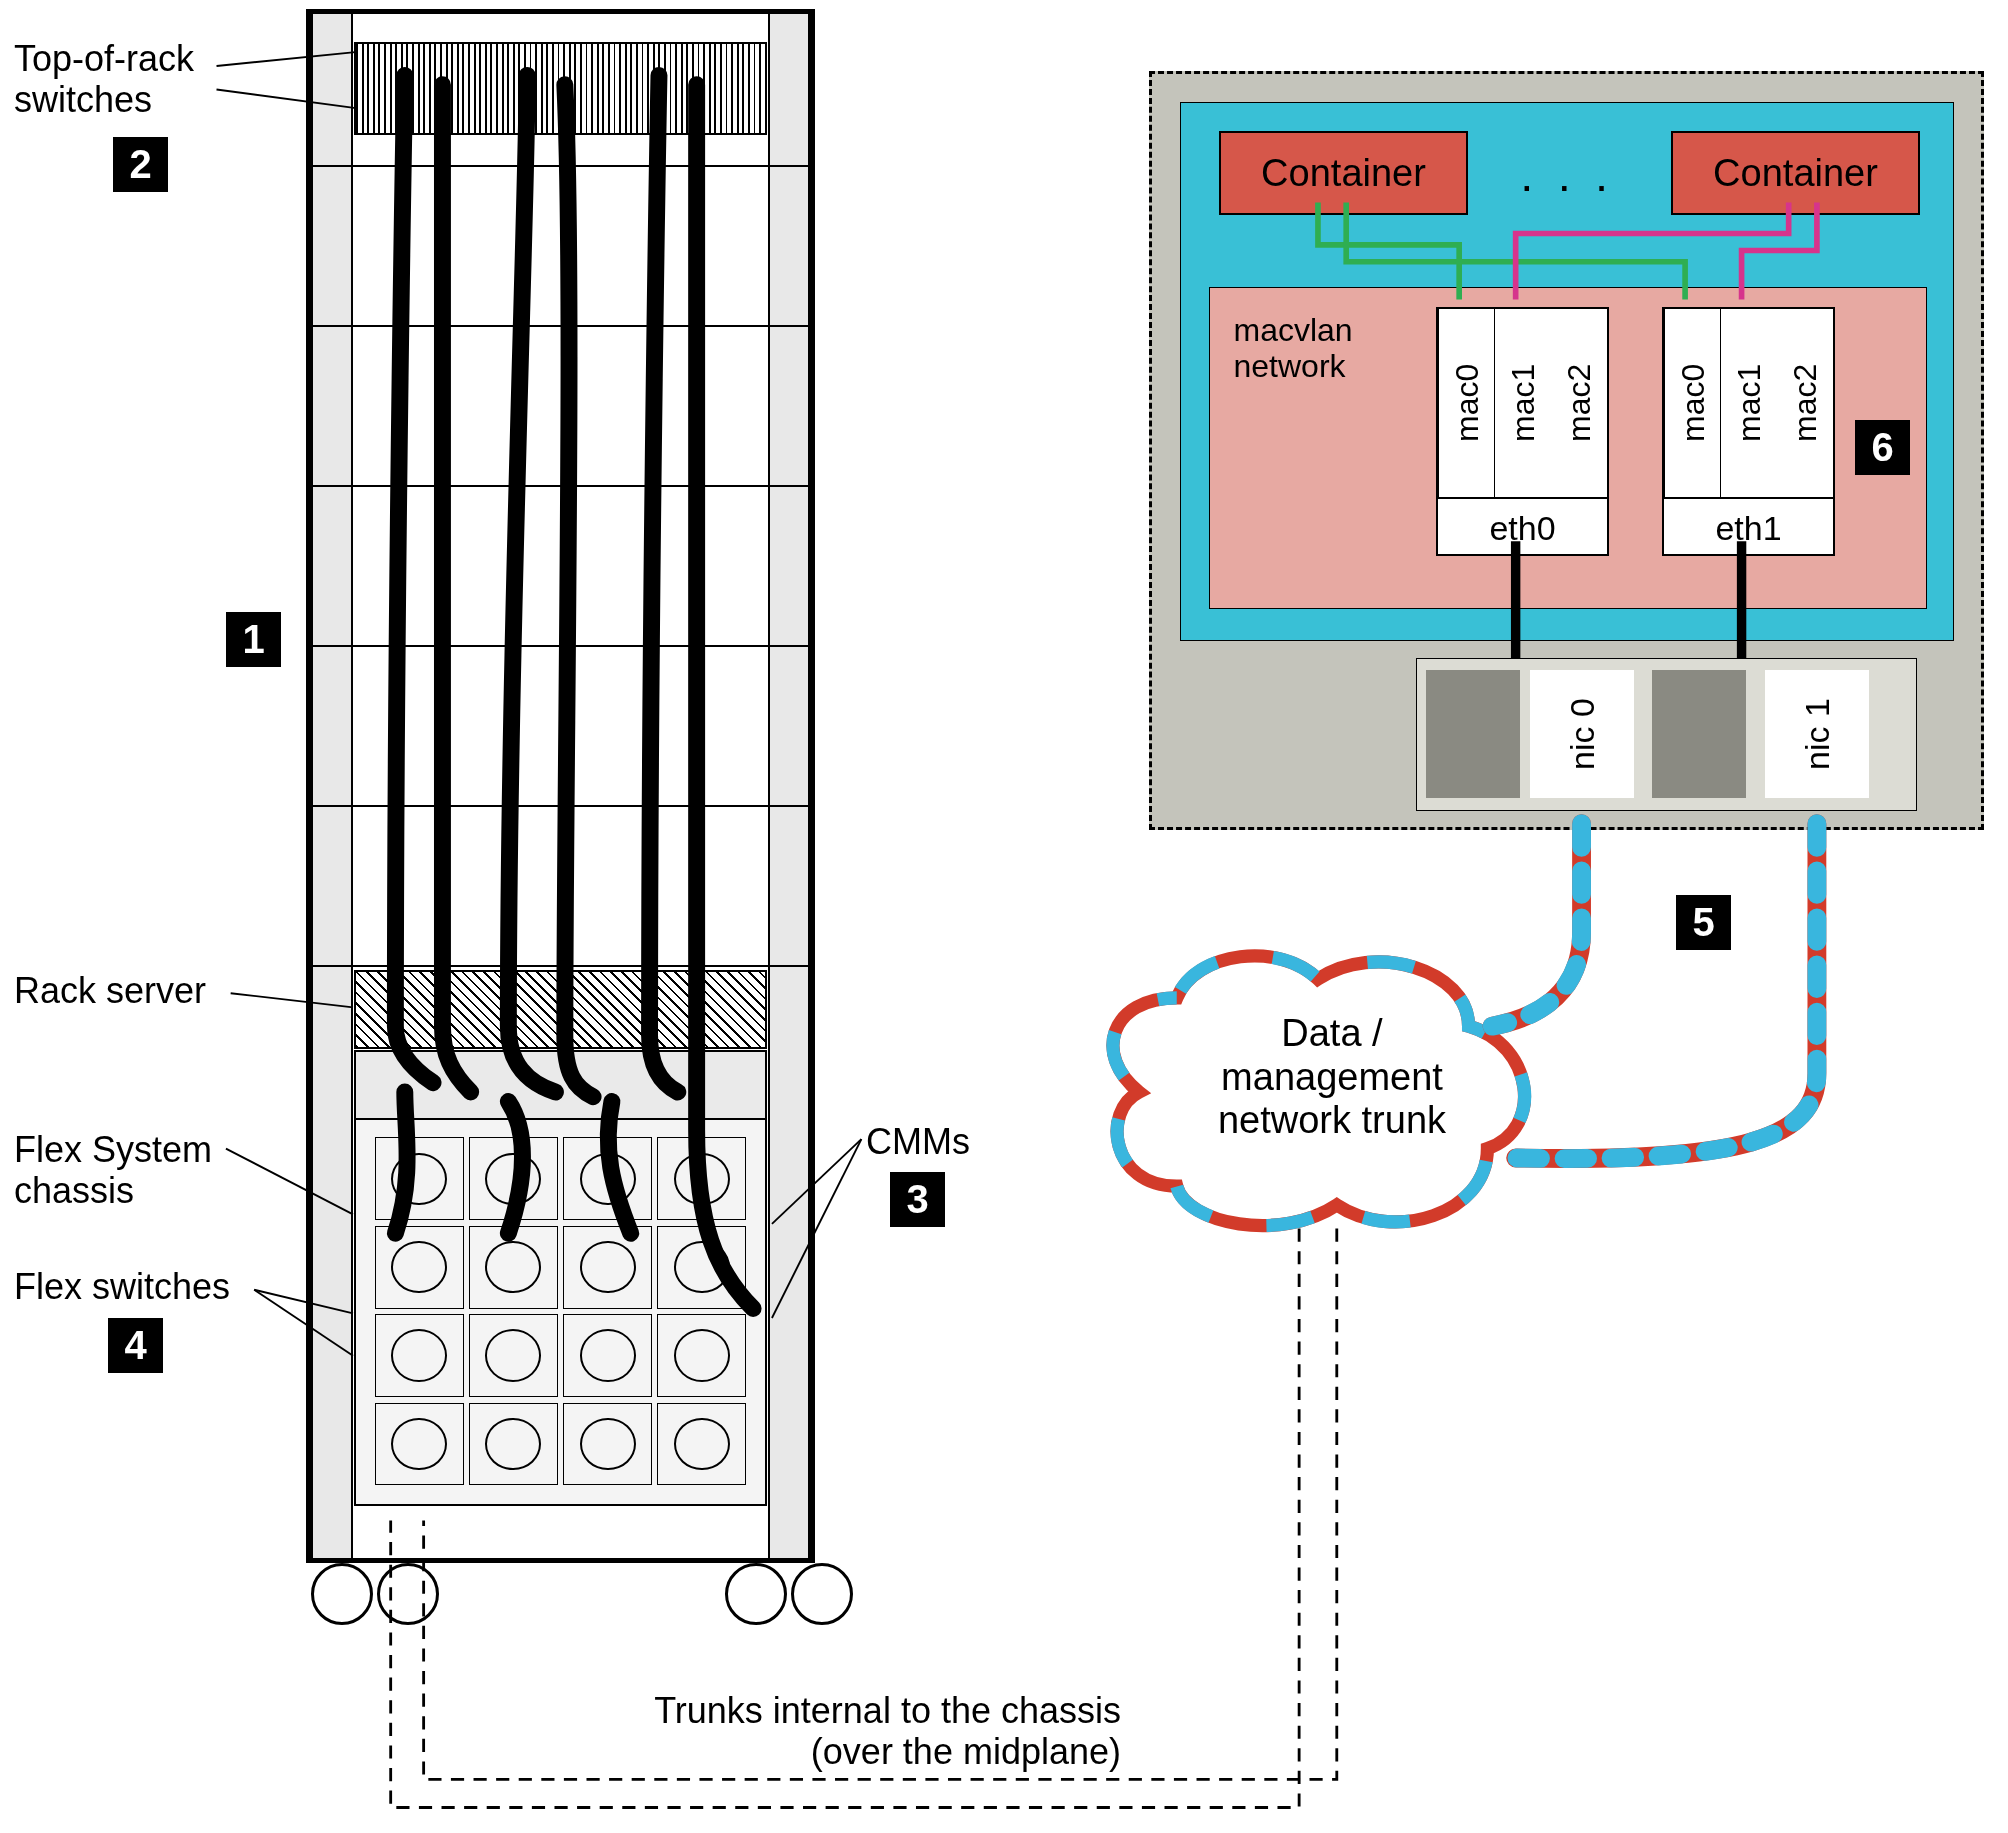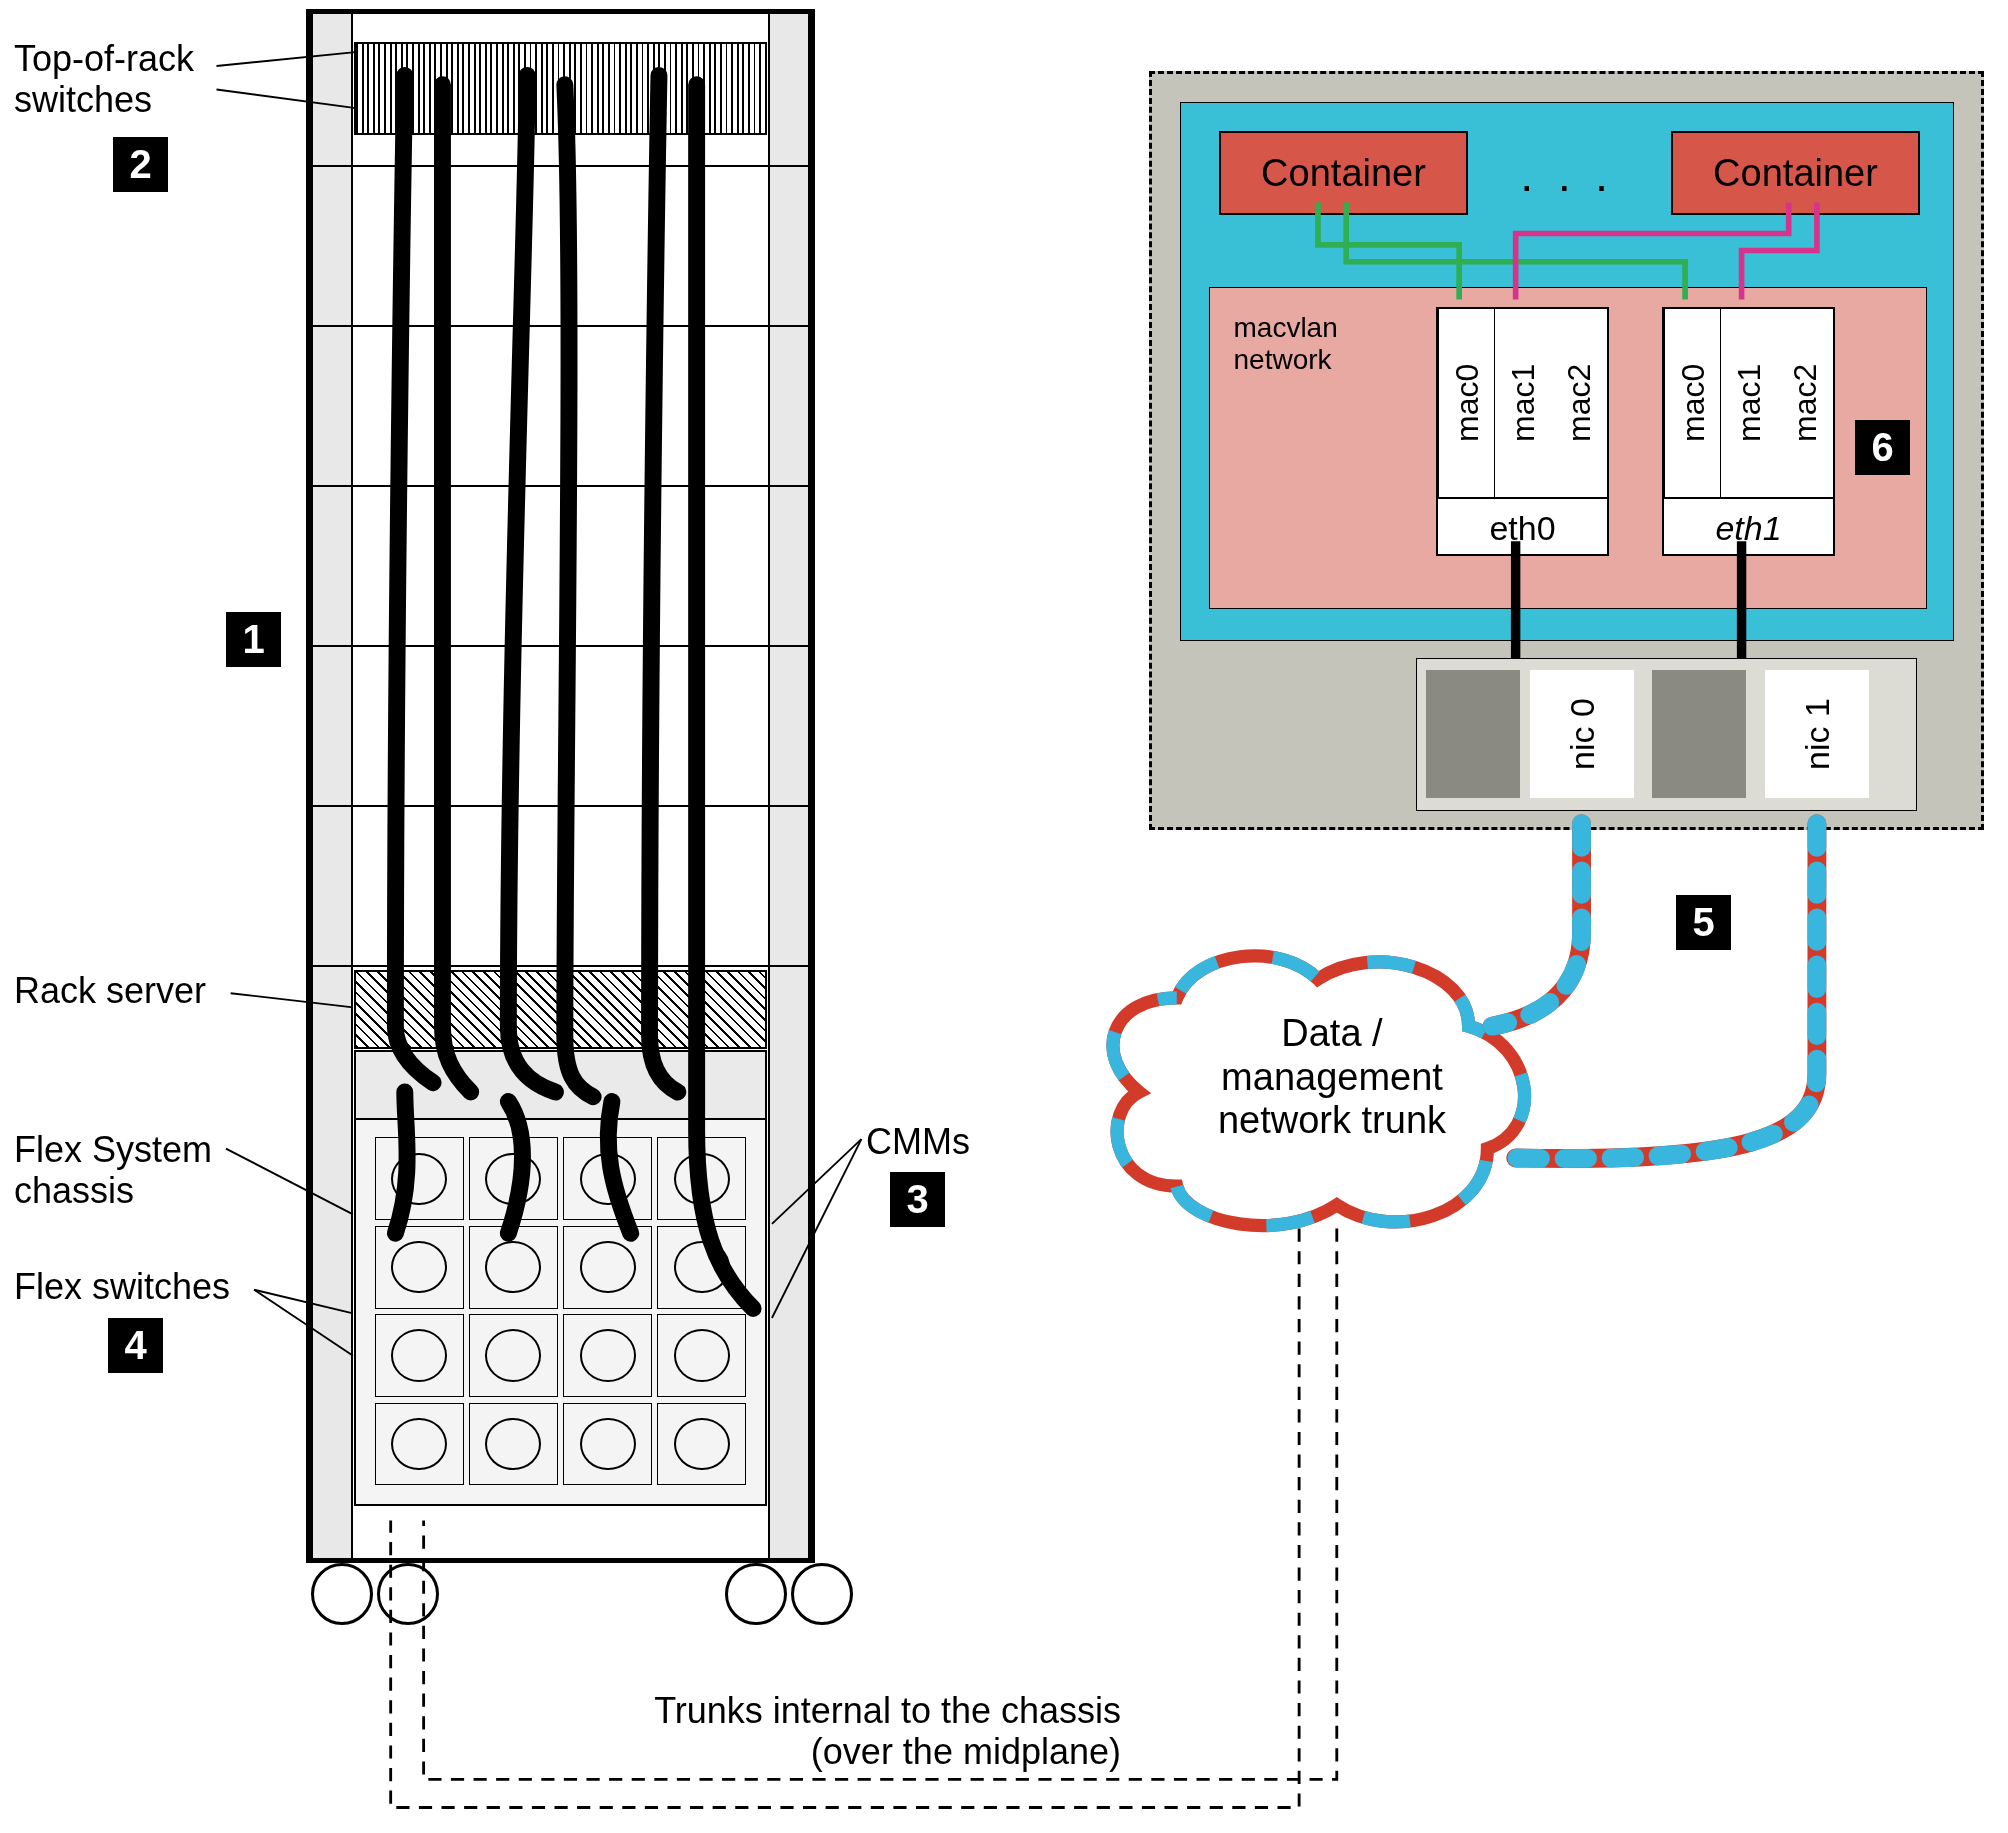--- a/index.html
+++ b/index.html
@@ -216,37 +216,37 @@
 
       <div class="container-box" style="left:38px; top:28px; width:245px; height:80px;">
           <span>Container</span>
         </div>
       <div class="label center" style="left:339px; top:45px; width:94px; font-size:47px; letter-spacing:5.6px;">. . .</div>
       <div class="container-box" style="left:490px; top:28px; width:245px; height:80px;">
           <span>Container</span>
         </div>
 
       <div class="macvlan-box" style="left:28px; top:184px; width:716px; height:320px;">
-        <div class="label" style="left:23.5px; top:23.5px; font-size:28px;">macvlan
+        <div class="label" style="left:23.5px; top:23.5px; font-size:32px;">macvlan
 network</div>
 
         <div class="eth-block" style="left:226px; top:19px; width:169px; height:245px;">
           <div class="mac-slot" style="left:0; top:0; width:56px; height:188px;">mac0</div>
           <div class="mac-slot" style="left:56px; top:0; width:56px; height:188px;">mac1</div>
           <div class="mac-slot" style="left:113px; top:0; width:56px; height:188px; border-right:none;">mac2</div>
           <div style="position:absolute; left:0; right:0; top:188px; border-top:2.8px solid #000;"></div>
           <div class="eth-label" style="top:200px;">eth0</div>
         </div>
 
         <div class="eth-block" style="left:452px; top:19px; width:169px; height:245px;">
           <div class="mac-slot" style="left:0; top:0; width:56px; height:188px;">mac0</div>
           <div class="mac-slot" style="left:56px; top:0; width:56px; height:188px;">mac1</div>
           <div class="mac-slot" style="left:113px; top:0; width:56px; height:188px; border-right:none;">mac2</div>
           <div style="position:absolute; left:0; right:0; top:188px; border-top:2.8px solid #000;"></div>
-          <div class="eth-label" style="top:200px;font-style:italic;">eth1</div>
+          <div class="eth-label" style="top:200px;">eth1</div>
         </div>
 
         <div class="badge" style="left:645px; top:132px; position:absolute;">6</div>
       </div>
     </div>
 
     <div class="nic-area" style="left:264px; top:584px; width:499px; height:151px;">
       <div class="nic-dark" style="left:9.4px; top:11.3px; width:94px; height:128px;"></div>
       <div class="nic-slot" style="left:113px; top:11.3px; width:104px; height:128px;">nic 0</div>
       <div class="nic-dark" style="left:235px; top:11.3px; width:94px; height:128px;"></div>

